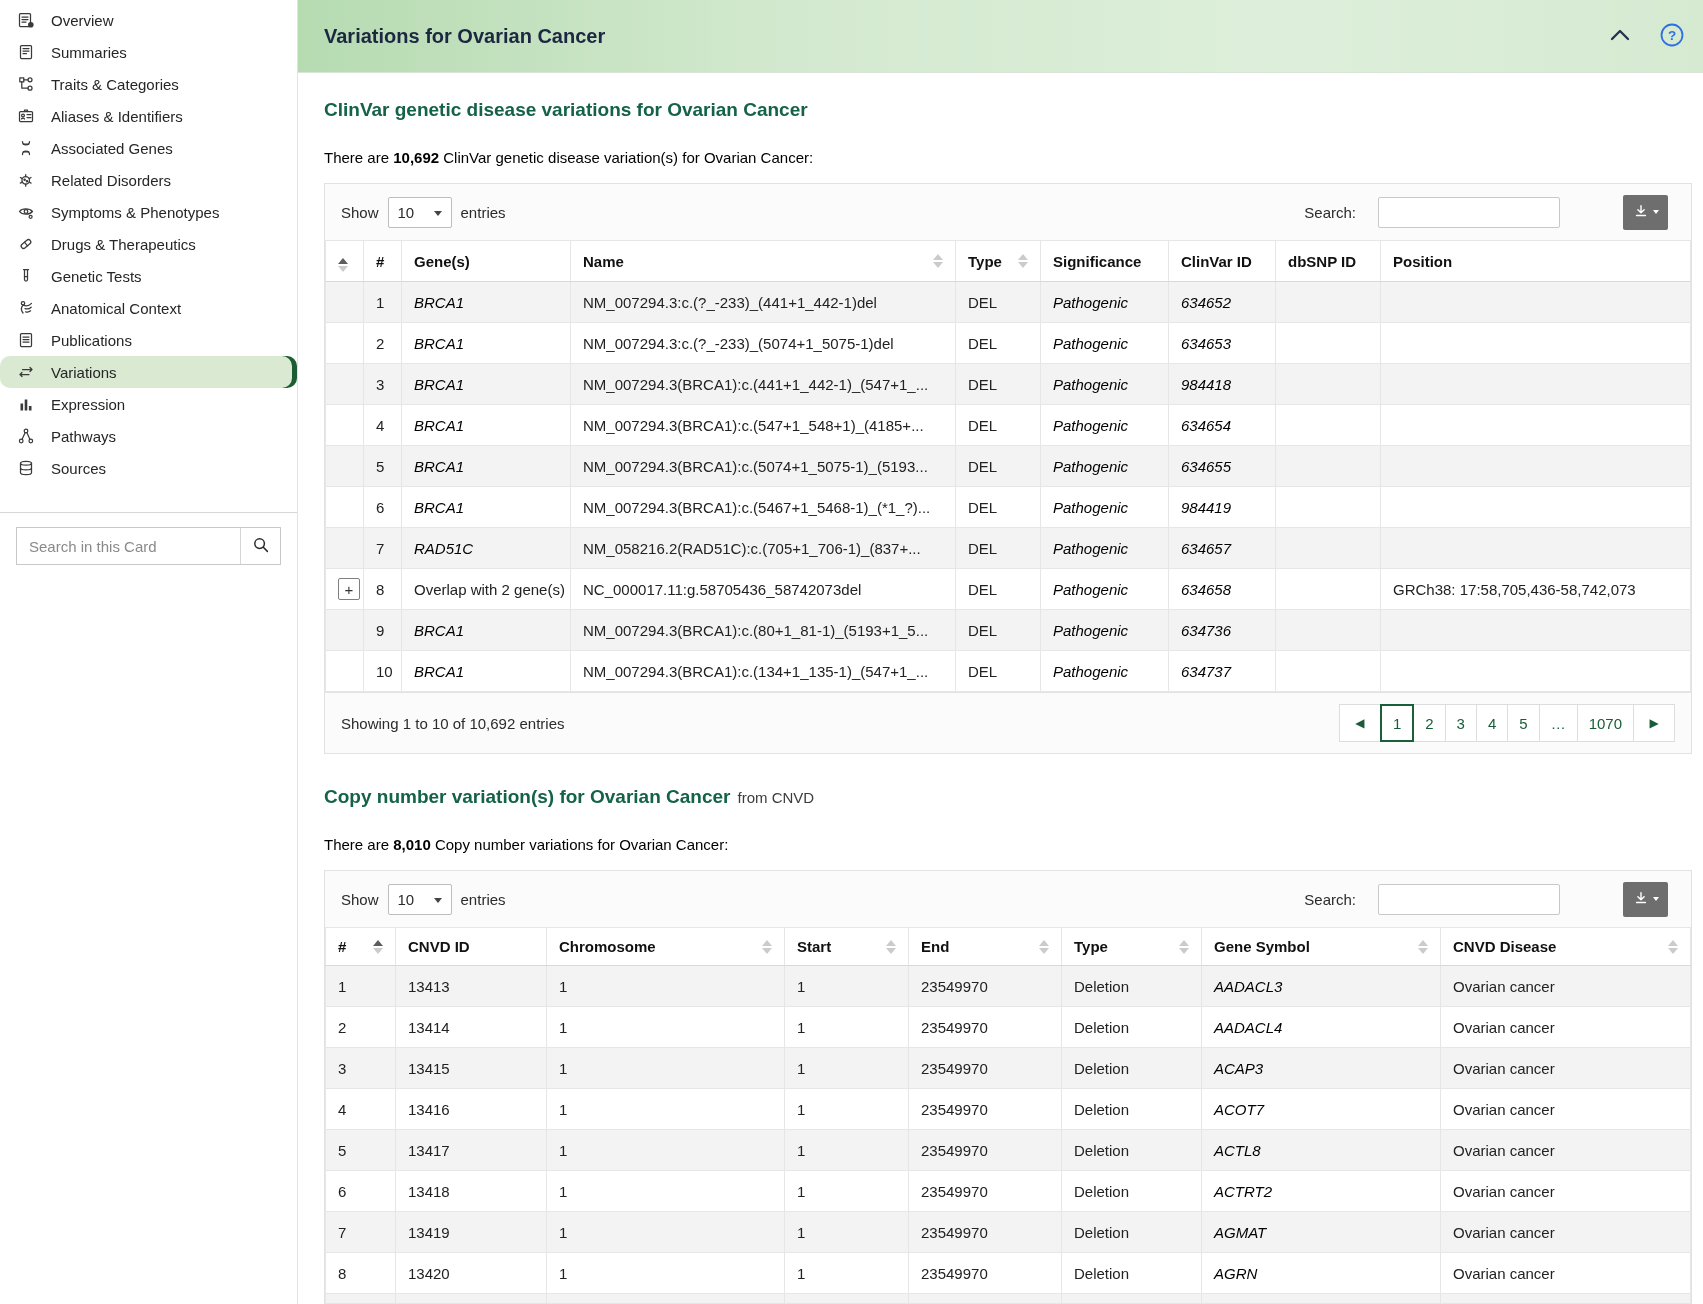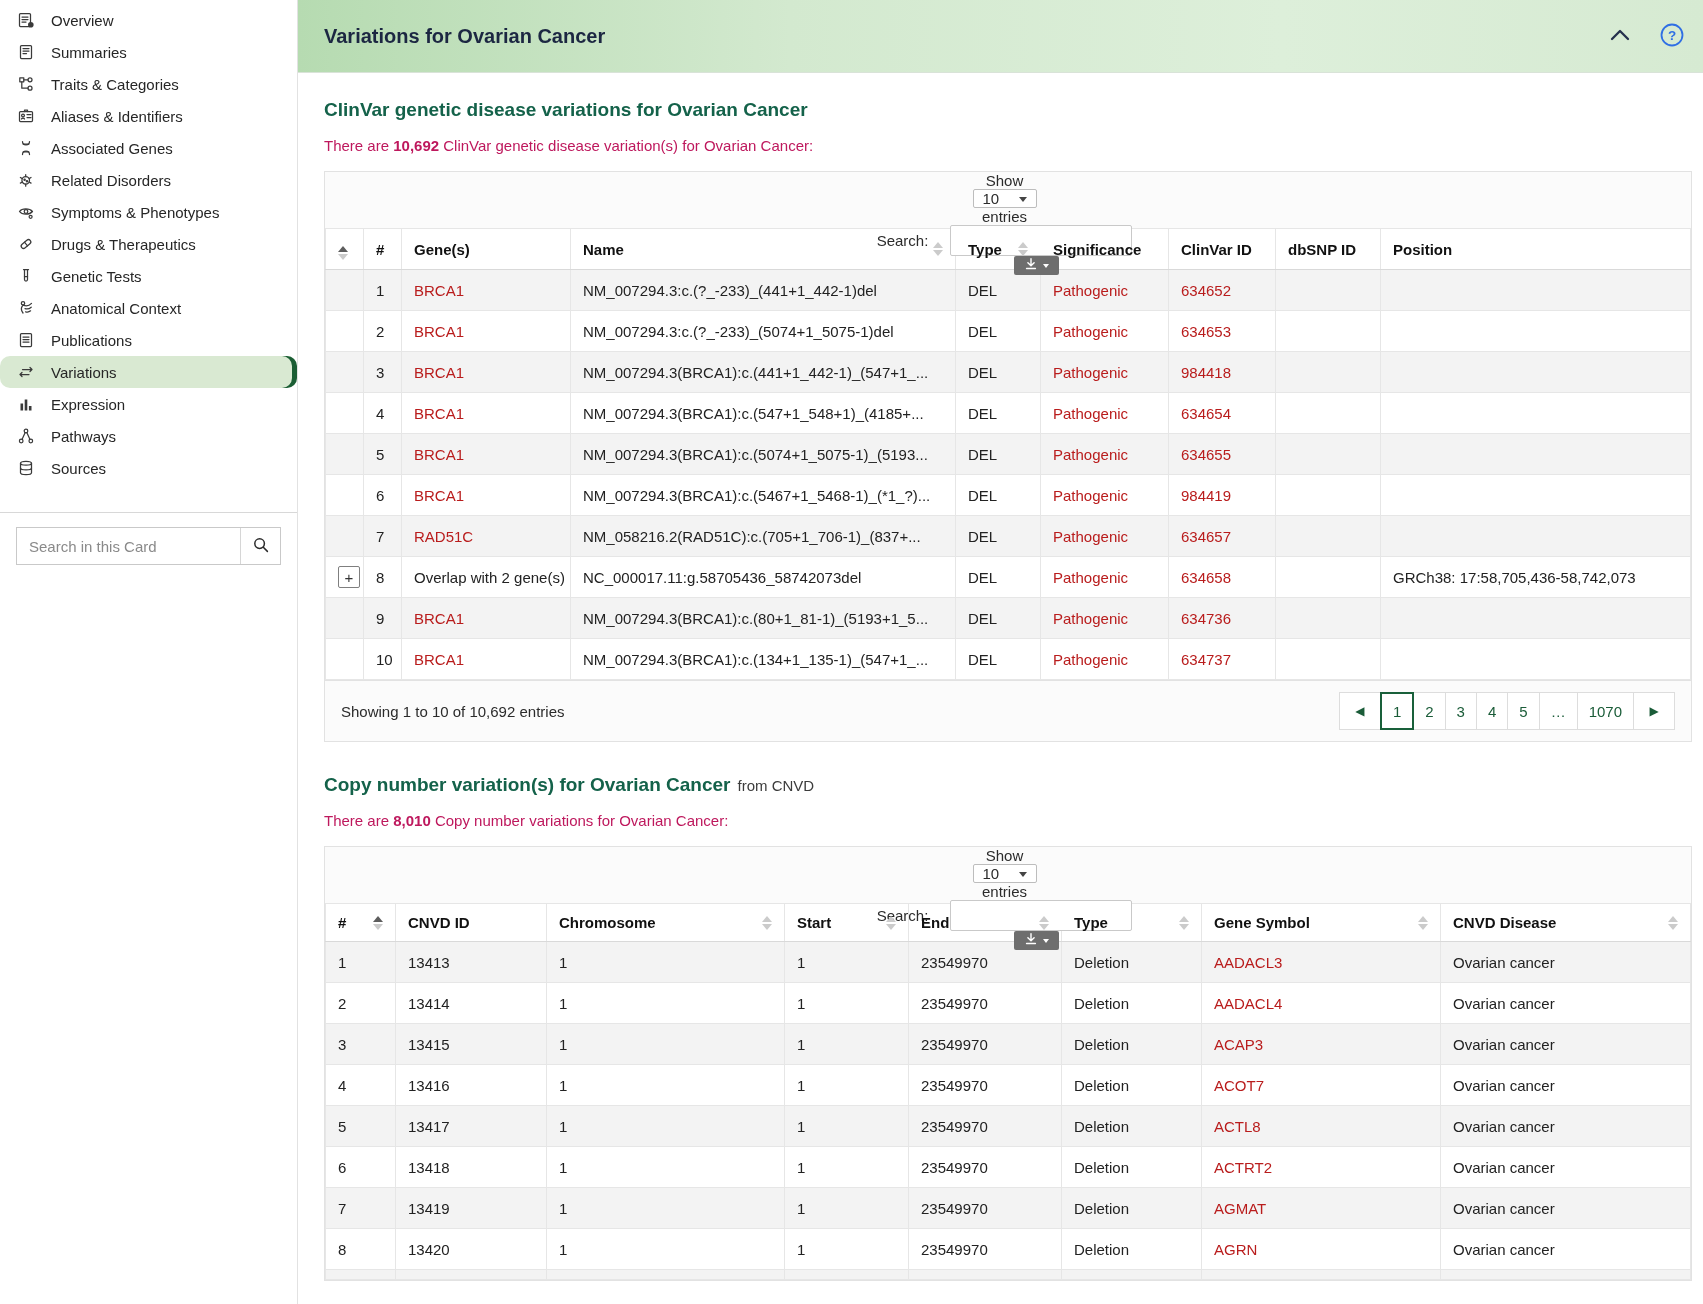--- a/index.html
+++ b/index.html
@@ -27,44 +27,44 @@
   .page-header { height:73px; display:flex; align-items:center; padding:0 18px 0 26px;
     background:linear-gradient(90deg,#b6dbb1 0%, #d3e9cf 35%, #ddefda 70%, #d6ead2 100%);
     border-bottom:1px solid #d9e3d8; }
   .page-title { font-size:20px; font-weight:bold; color:#1c2742; }
   .header-actions { margin-left:auto; display:flex; align-items:center; gap:26px; }
   .icon-btn { background:none; border:none; cursor:pointer; display:flex; align-items:center; justify-content:center; }
 
   .content { padding:0 11px 0 26px; }
   h2.section-heading { margin-top:26px; font-size:19px; font-weight:bold; color:#14624a; }
   h2 .suffix { font-size:15px; font-weight:normal; color:#3c3c3c; margin-left:7px; }
-  p.count-line { margin-top:16px; font-size:15px; color:#be185d; }
+  p.count-line { margin-top:28px; font-size:15px; color:#000000; }
   p.count-line b { font-weight:bold; }
 
   .card { margin-top:17px; border:1px solid #e2e2e2; background:#fbfbfb; }
-  .toolbar { height:56px; display:flex; align-items:center; padding:0 23px 0 16px; font-size:15px; color:#2b2b2b;flex-direction:column; }
+  .toolbar { height:56px; display:flex; align-items:center; padding:0 23px 0 16px; font-size:15px; color:#2b2b2b; }
   .fake-select { display:inline-flex; align-items:center; justify-content:space-between; width:64px; height:31px;
     border:1px solid #bdbdbd; border-radius:2px; background:#fff; padding:0 9px; margin:0 9px; cursor:pointer; }
   .fake-select .caret { width:0; height:0; border-left:4px solid transparent; border-right:4px solid transparent;
     border-top:5px solid #444; margin-top:2px; }
   .toolbar .spacer { flex:1; }
   .search-group { display:flex; align-items:center; gap:22px; }
   .search-group input { width:182px; height:31px; border:1px solid #c9c9c9; border-radius:2px; background:#fff;
     padding:0 8px; font-size:14px; font-family:"Liberation Sans", sans-serif; outline:none; }
   .dl-btn { margin-left:63px; width:45px; height:35px; background:#6e6e6e; border:none; border-radius:2px;
     display:flex; align-items:center; justify-content:center; gap:4px; cursor:pointer; }
   .dl-btn .caret { width:0; height:0; border-left:3.5px solid transparent; border-right:3.5px solid transparent;
     border-top:4.5px solid #fff; }
 
   table.data { width:100%; table-layout:fixed; border-collapse:collapse; background:#fff; font-size:15px; }
   table.data th, table.data td { border:1px solid #e6e6e6; padding:9px 12px; text-align:left; vertical-align:middle; }
   table.data th { font-weight:bold; color:#111; height:38px; background:#fff; border-bottom:1px solid #d9d9d9; cursor:pointer; }
   table.data td { height:41px; color:#222; white-space:nowrap; overflow:hidden; }
   table.data tbody tr:nth-child(odd) td { background:#f3f3f3; }
-  table.data a { color:#b91c1c; text-decoration:none; cursor:pointer; }
+  table.data a { color:#000000; text-decoration:none; cursor:pointer;font-style:italic; }
   .th-flex { display:flex; align-items:center; justify-content:space-between; gap:6px; }
   .sort { display:inline-flex; flex-direction:column; gap:2px; flex:0 0 auto; }
   .sort i { display:block; width:0; height:0; border-left:5px solid transparent; border-right:5px solid transparent; }
   .sort .up { border-bottom:6px solid #cbcbcb; }
   .sort .dn { border-top:6px solid #cbcbcb; }
   .sort.asc .up { border-bottom-color:#5d5d5d; }
   td.wrap { white-space:normal; }
   .expand-btn { width:22px; height:22px; border:1px solid #7f7f7f; background:#fff; border-radius:2px;
     font-size:15px; line-height:1; color:#333; cursor:pointer; display:flex; align-items:center; justify-content:center; }
   tr.cut-row td { height:10px; padding:0; background:#f3f3f3; }

